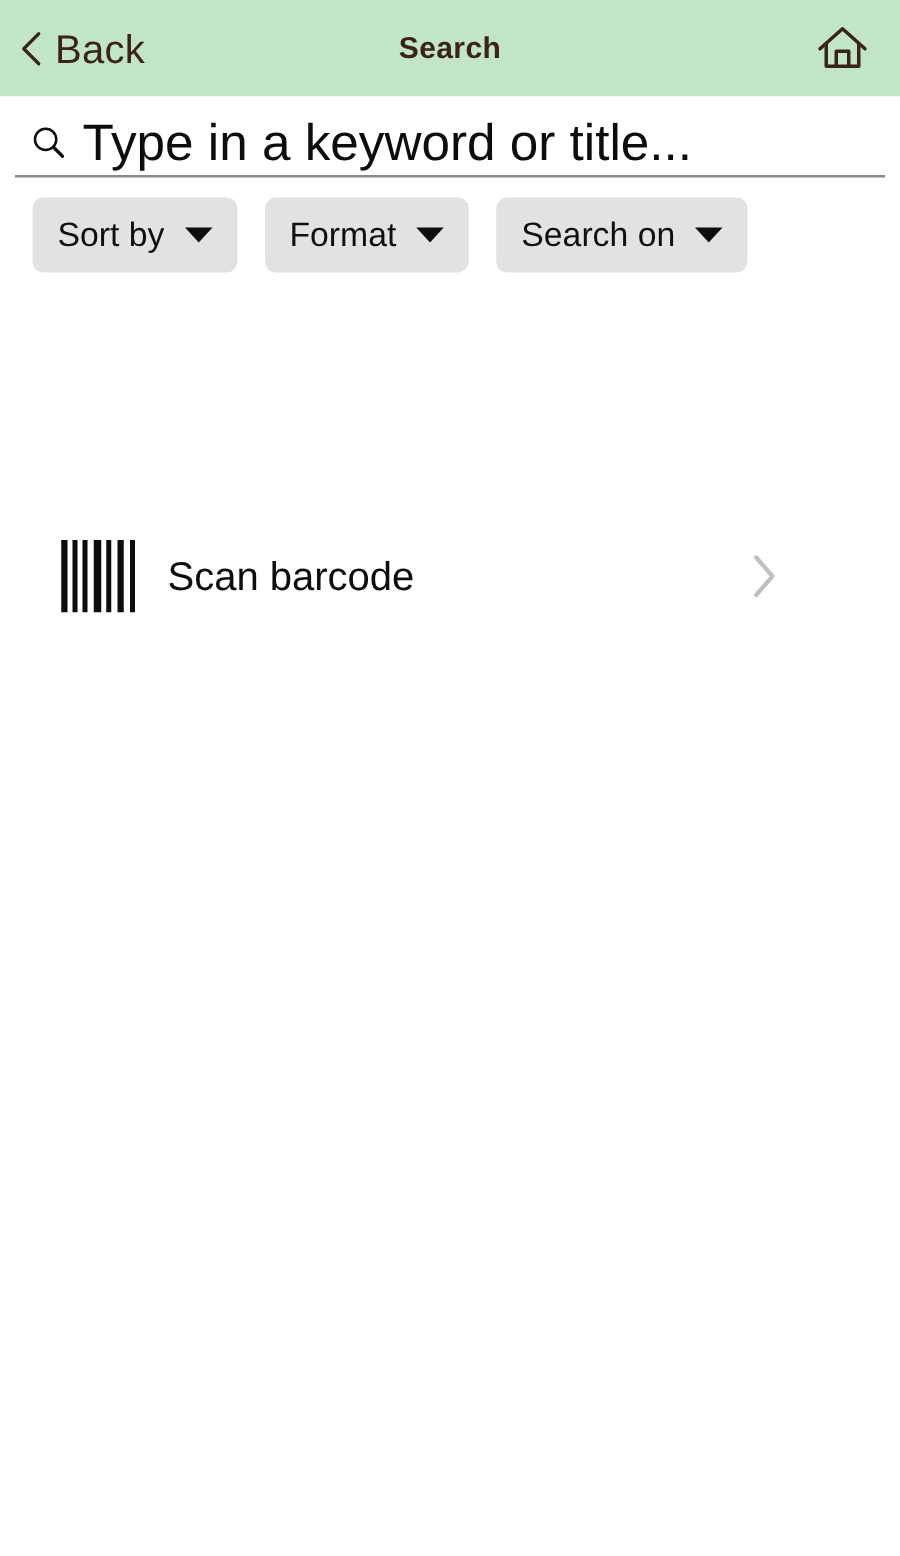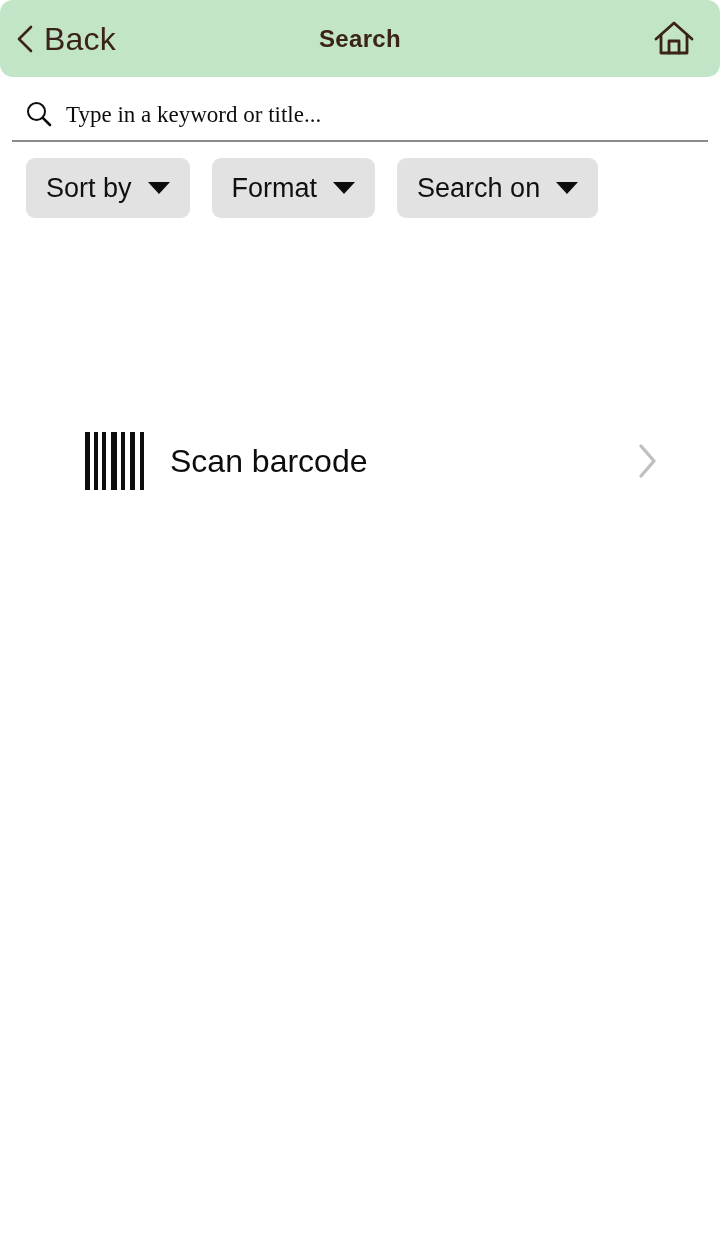--- a/index.html
+++ b/index.html
@@ -17,21 +17,20 @@
 
   
   .header {
     position: absolute;
     top: 0;
     left: 0;
     width: 720px;
     height: 77px;
     background: #c2e5c8;
     box-sizing: border-box;
-    border-radius: 13px;
   }
   .back-btn {
     position: absolute;
     left: 10px;
     top: 0;
     height: 77px;
     display: flex;
     align-items: center;
     gap: 10px;
     padding: 0 6px;
@@ -88,25 +87,24 @@
   }
   .search-icon {
     width: 30px;
     height: 30px;
     flex: 0 0 auto;
     margin-left: 12px;
     margin-right: 12px;
     display: block;
   }
   .search-placeholder {
-    font-size: 23px;
+    font-size: 41px;
     color: #0d0d0d;
     line-height: 1;
     white-space: nowrap;
-    font-family: Liberation Serif, serif;
   }
 
   
   .chips {
     position: absolute;
     left: 26px;
     top: 158px;
     width: 660px;
     display: flex;
     flex-wrap: wrap;
@@ -140,21 +138,20 @@
   
   .scan-row {
     position: absolute;
     left: 0;
     top: 418px;
     width: 664px;
     height: 86px;
     display: flex;
     align-items: center;
     cursor: pointer;
-    margin-left: 36px;
   }
   .barcode-icon {
     margin-left: 48px;
     width: 62px;
     height: 58px;
     display: block;
     flex: 0 0 auto;
   }
   .scan-label {
     margin-left: 24px;

